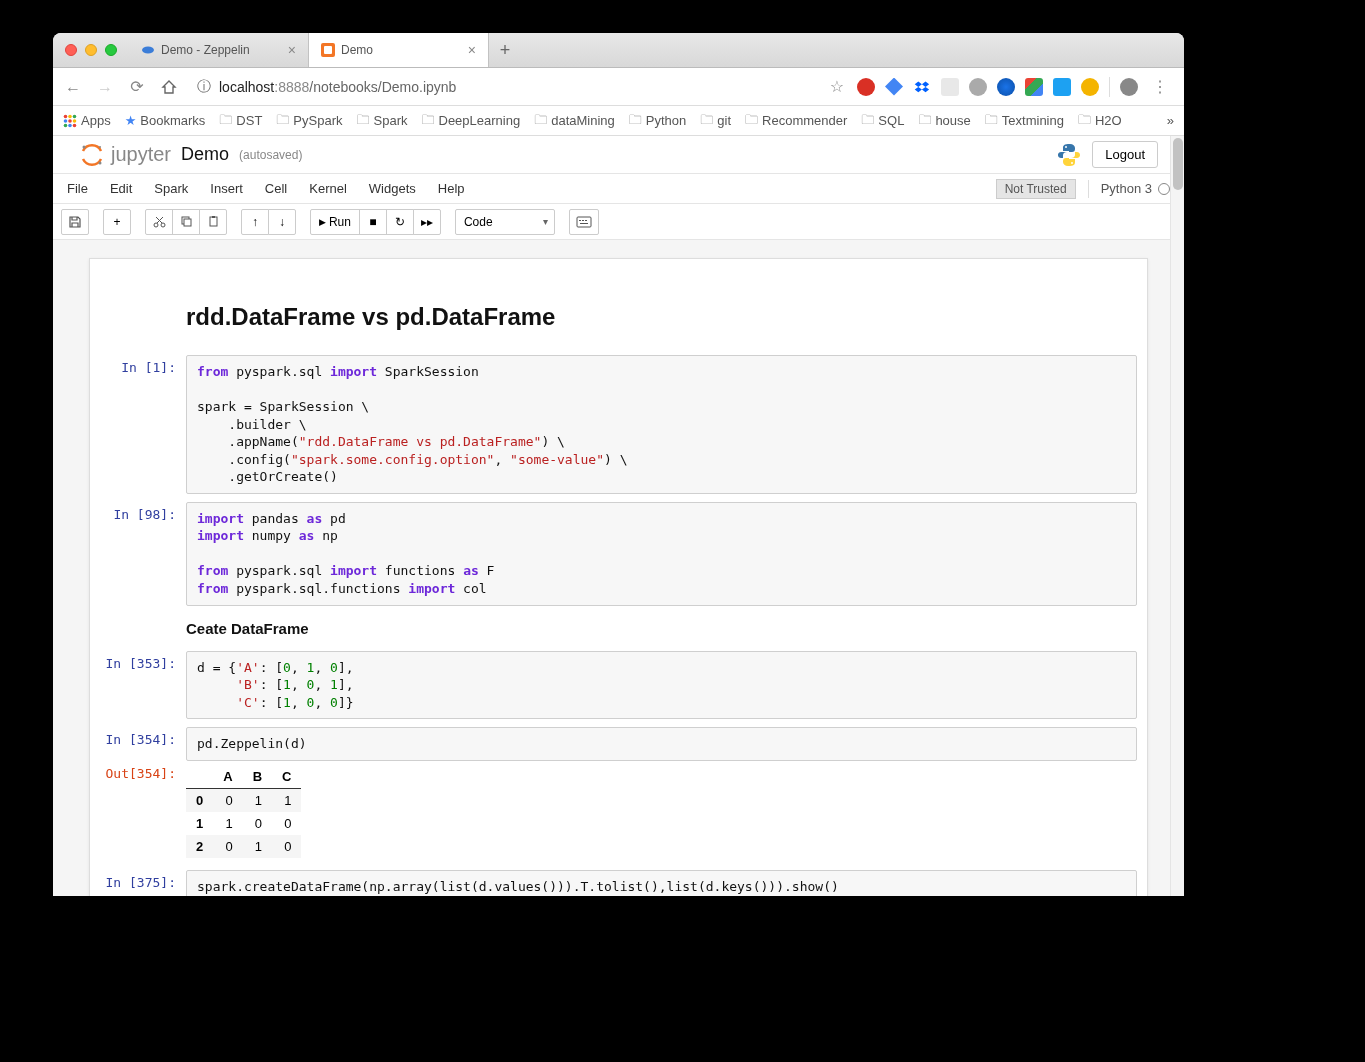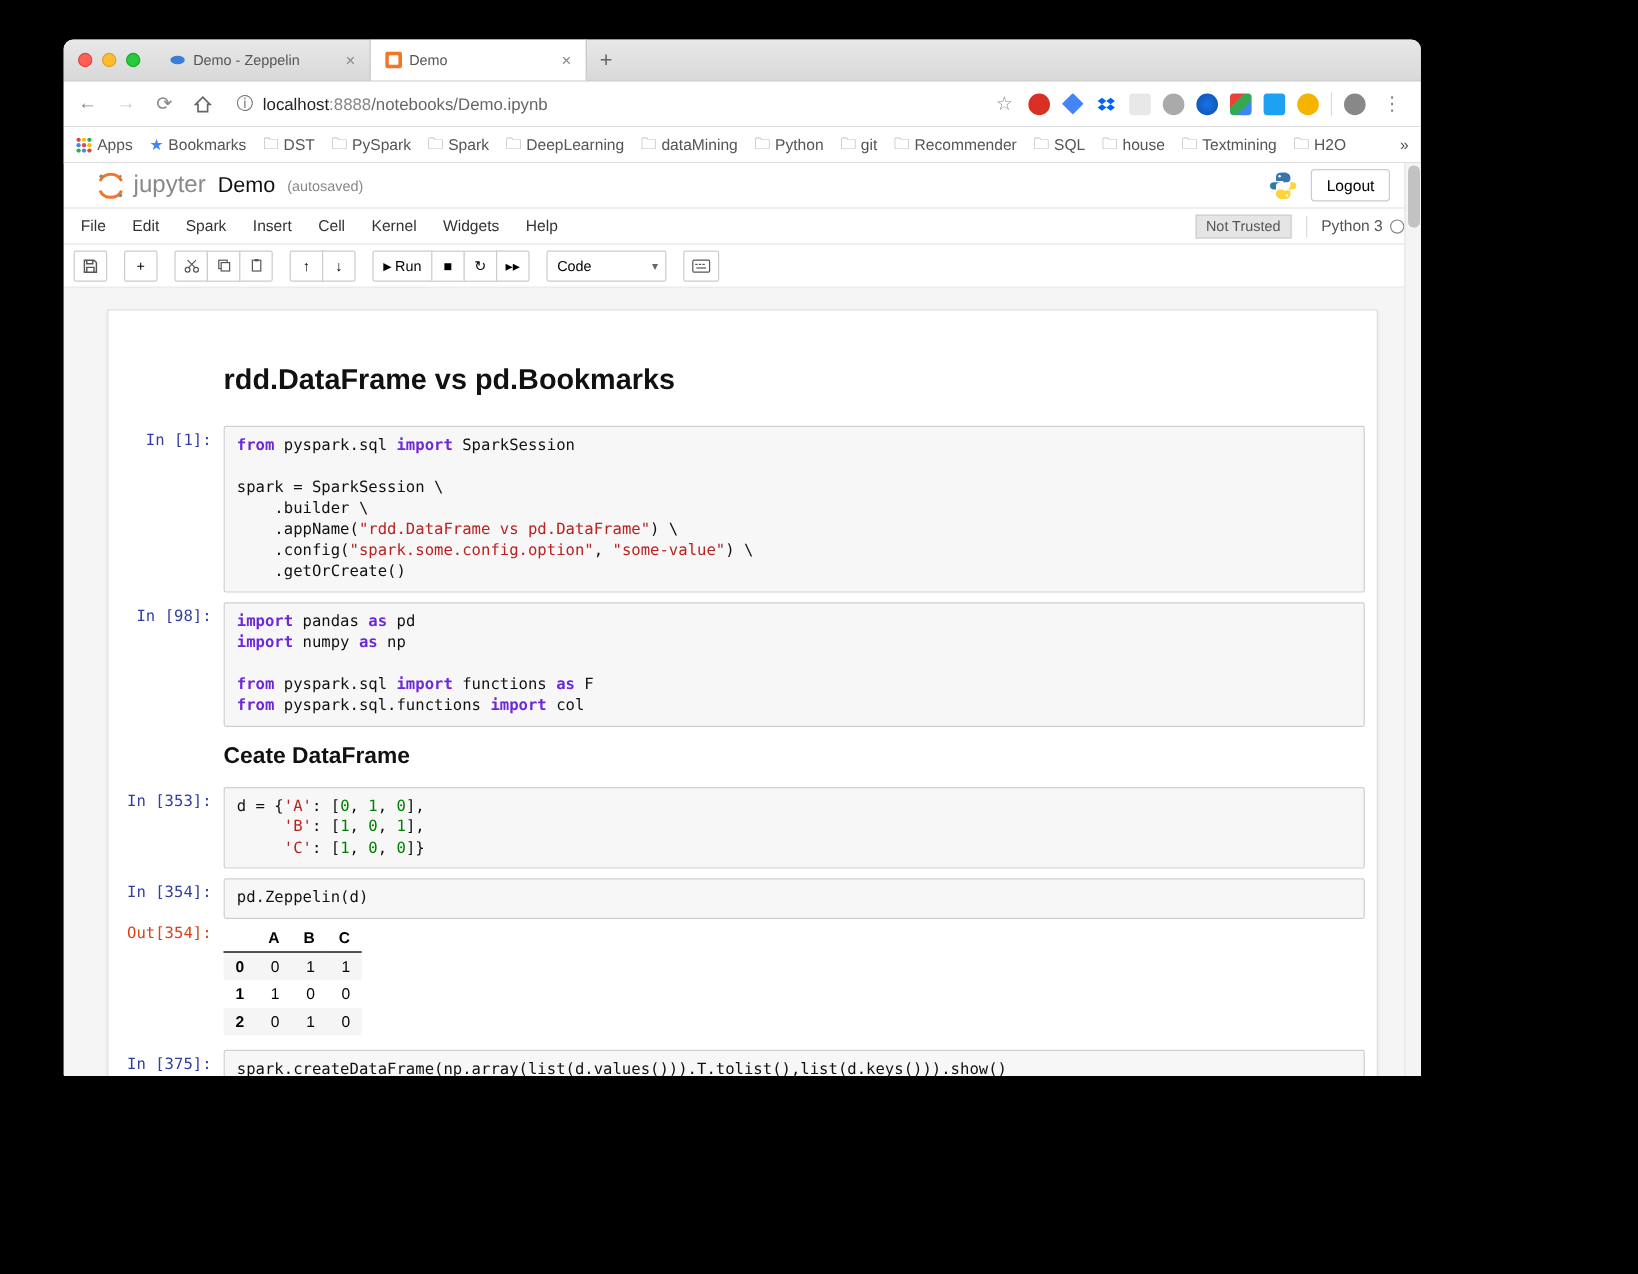--- a/index.html
+++ b/index.html
@@ -54,21 +54,21 @@
     .prompt { width: 96px; text-align: right; font-family: "Menlo","Consolas",monospace; font-size: 13px; padding: 5px 10px 0 0; flex-shrink: 0; }
     .prompt.in { color: #303F9F; }
     .prompt.out { color: #D84315; }
     .cell-body { flex: 1; margin-right: 10px; }
     .code-input { border: 1px solid #cfcfcf; background: #f7f7f7; border-radius: 2px; padding: 7px 10px; font-family: "Menlo","Consolas",monospace; font-size: 13px; line-height: 1.35; white-space: pre; overflow-x: auto; color: #111; }
     .k-kw { color: #6d28d9; font-weight: bold; }
     .k-str { color: #ba2121; }
     .k-num { color: #008000; }
     .md-render { padding: 4px 0; }
     .md-h1 { font-size: 24px; font-weight: bold; color: #111; padding: 8px 0 12px 0; }
-    .md-h3 { font-size: 19px; font-weight: bold; color: #111; padding: 2px 0; }
+    .md-h3 { font-size: 15px; font-weight: bold; color: #111; padding: 2px 0; }
     .pd-table { border-collapse: collapse; font-size: 13px; margin: 4px 0; }
     .pd-table th, .pd-table td { padding: 4px 10px; text-align: right; }
     .pd-table thead th { border-bottom: 1px solid #333; font-weight: bold; }
     .pd-table tbody th { font-weight: bold; }
     .pd-table tbody tr:nth-child(odd) { background: #f5f5f5; }
     .scrollbar-track { position: absolute; top: 0; right: 0; width: 14px; height: 100%; background: #f4f4f4; border-left: 1px solid #e4e4e4; }
     .scrollbar-thumb { position: absolute; top: 2px; left: 2px; width: 10px; height: 52px; background: #c2c2c2; border-radius: 5px; }
     svg { display: block; }
   </style>
 </head>
@@ -322,21 +322,21 @@
           </svg>
         </div>
     </div>
 
     <div class="nb-area">
       <div class="nb-paper">
 
         <div class="cell">
           <div class="prompt"></div>
           <div class="cell-body md-render">
-              <div class="md-h1">rdd.DataFrame vs pd.Bookmarks</div>
+              <div class="md-h1">rdd.DataFrame vs pd.DataFrame</div>
             </div>
         </div>
 
         <div class="cell">
           <div class="prompt in">In [1]:</div>
           <div class="cell-body">
               <div class="code-input"><span class="k-kw">from</span> pyspark.sql <span class="k-kw">import</span> SparkSession
 
 spark = SparkSession \
     .builder \

